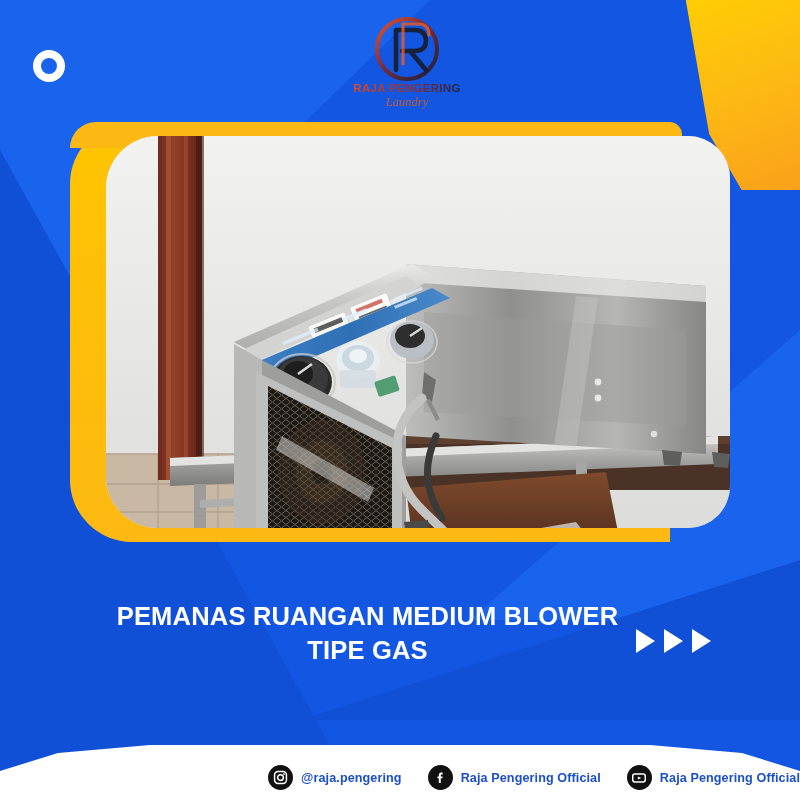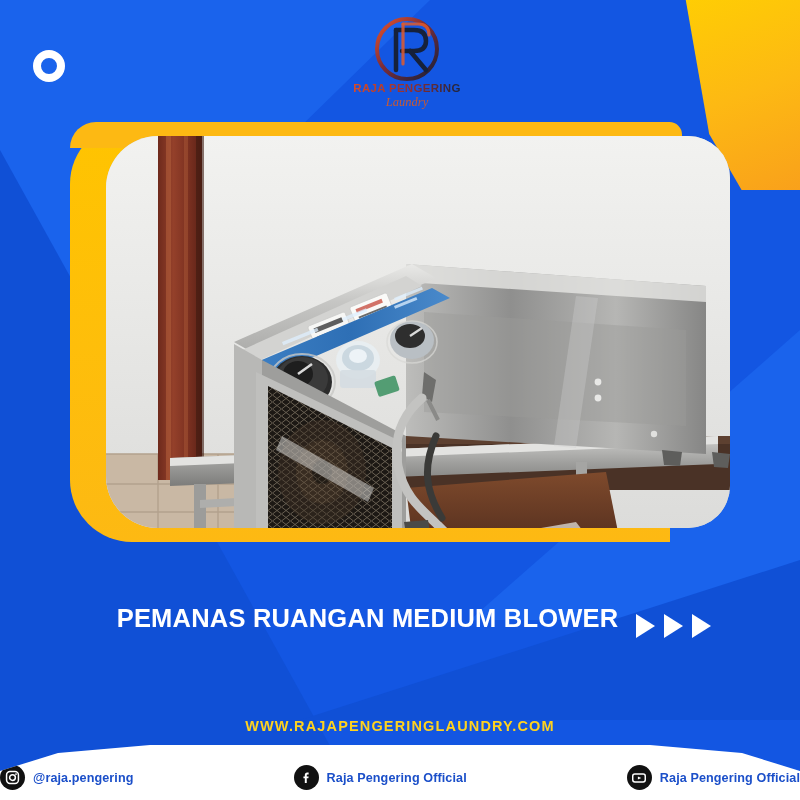--- a/index.html
+++ b/index.html
@@ -84,21 +84,21 @@
     display:flex;align-items:center;justify-content:center;
   }
   .url-text{
     color:#FFD21E;font-size:14.5px;font-weight:700;letter-spacing:1.15px;
   }
   
   .footer{
     position:absolute;left:0;top:745px;width:800px;height:55px;
     background:#ffffff;
     clip-path:polygon(0 26px, 58px 8px, 150px 0, 650px 0, 742px 8px, 800px 26px, 800px 55px, 0 55px);
-    display:flex;align-items:center;justify-content:space-between;gap:26px;
+    display:flex;align-items:center;justify-content:flex-end;gap:26px;
     padding-top:10px;box-sizing:border-box;
   }
   .social{display:flex;align-items:center;gap:8px;}
   .sicon{
     width:25px;height:25px;border-radius:50%;background:#111111;
     display:flex;align-items:center;justify-content:center;flex:0 0 auto;
   }
   .sicon svg{display:block;}
   .shandle{
     color:#1B4FC9;font-size:12.6px;font-weight:700;white-space:nowrap;
@@ -342,31 +342,29 @@
           <path d="M262 470 C 230 486, 200 510, 180 544" stroke="#B4563A" stroke-width="13" fill="none" stroke-linecap="round"></path>
           <path d="M244 452 C 250 460, 256 466, 262 470" stroke="#8E4430" stroke-width="10" fill="none" stroke-linecap="round"></path>
         </g>
       </svg>
     </div>
   </div>
 
   <div class="title-wrap">
     <div class="title">
       <span>PEMANAS RUANGAN MEDIUM BLOWER</span><br>
+      <span>TIPE GAS</span>
     </div>
     <div class="arrows">
       <span class="arrow"></span>
       <span class="arrow"></span>
       <span class="arrow"></span>
     </div>
   </div>
 
-  <div class="url-strip">
-    <span class="url-text">WWW.RAJAPENGERINGLAUNDRY.COM</span>
-  </div>
 
   <div class="footer">
 
     <div class="social">
       <span class="sicon">
         <svg width="15" height="15" viewBox="0 0 24 24">
           <rect x="2.5" y="2.5" width="19" height="19" rx="5.5" fill="none" stroke="#fff" stroke-width="2.4"></rect>
           <circle cx="12" cy="12" r="4.6" fill="none" stroke="#fff" stroke-width="2.4"></circle>
           <circle cx="17.6" cy="6.5" r="1.5" fill="#fff"></circle>
         </svg>

